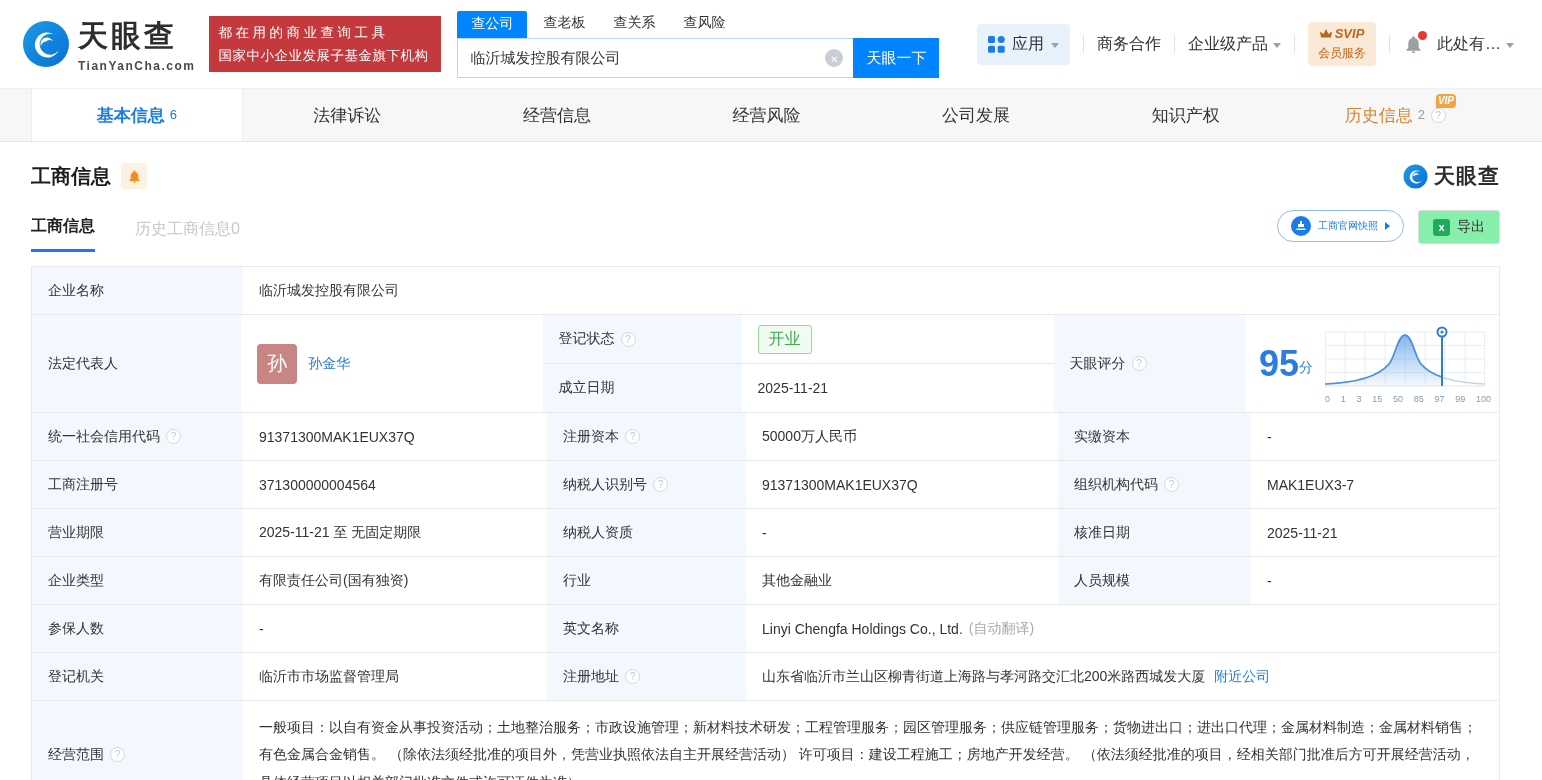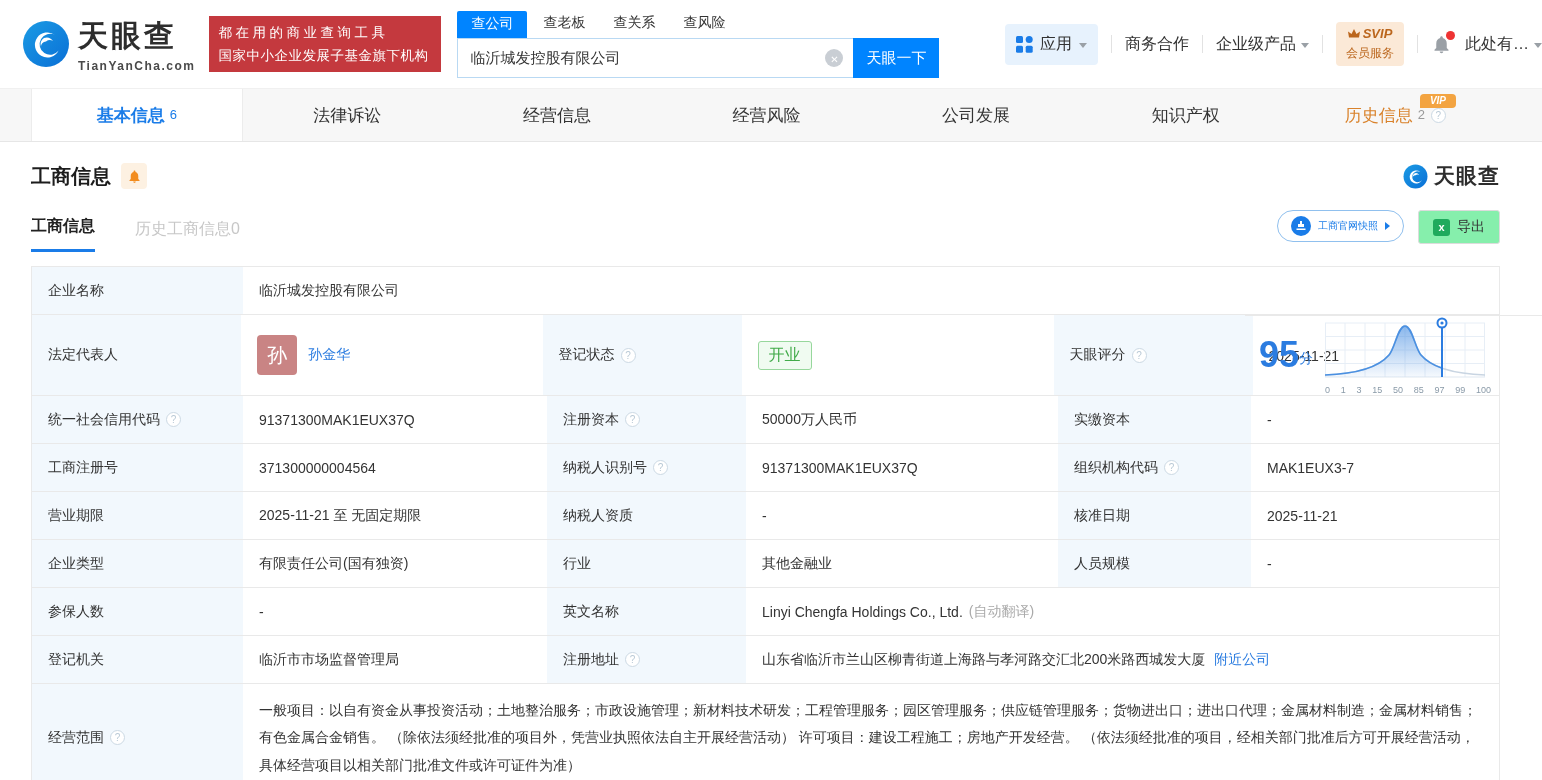--- a/index.html
+++ b/index.html
@@ -24,21 +24,21 @@
   .s-box { position:relative; }
   .s-input { width:396px; height:40px; border:1px solid #b9d9f3; border-right:none;
     padding:0 36px 0 12px; font-size:15px; color:#333; outline:none;
     font-family:"Liberation Sans","DejaVu Sans",sans-serif; }
   .s-clear { position:absolute; right:10px; top:11px; width:18px; height:18px; border-radius:50%;
     background:#c9ced4; color:#fff; text-align:center; line-height:18px; cursor:pointer; }
   .s-clear::after { content:"✕"; font-size:10px; }
   .s-btn { width:86px; height:40px; background:#0084ff; color:#fff; border:none; font-size:15px;
     cursor:pointer; font-family:"Liberation Sans","DejaVu Sans",sans-serif; }
 
-  .hdr-r { margin-left:auto; display:flex; align-items:center; gap:13px; font-size:16px; }
+  .hdr-r { margin-left:auto; display:flex; align-items:center; gap:13px; padding-right:28px; font-size:16px; }
   .apps { display:flex; align-items:center; gap:7px; background:#e7f2fd; border-radius:4px;
     padding:10px 11px; cursor:pointer; }
   .vdiv { width:1px; height:18px; background:#e2e2e2; }
   .hitem { display:flex; align-items:center; gap:5px; cursor:pointer; white-space:nowrap; }
   .caret { width:0; height:0; border-left:4.5px solid transparent; border-right:4.5px solid transparent;
     border-top:5px solid #9aa0a6; margin-top:2px; }
   .svip { background:#fbe9d7; border-radius:4px; padding:4px 10px; text-align:center;
     color:#bb661d; line-height:1.25; cursor:pointer; }
   .svip .l1 { font-size:13px; font-weight:bold; font-style:italic; display:flex; align-items:center; gap:3px; justify-content:center; }
   .svip .l2 { font-size:12px; }
@@ -48,21 +48,21 @@
   
   .nav { height:54px; background:#f7f7f7; border-top:1px solid #f0f0f0; border-bottom:1px solid #e6e6e6;
     display:flex; padding:0 42px 0 31px; }
   .nav-tab { flex:1; display:flex; align-items:center; justify-content:center; font-size:17px;
     color:#333; cursor:pointer; position:relative; }
   .nav-tab.active { background:#fff; color:#1a7ce8; font-weight:bold;
     border-left:1px solid #ececec; border-right:1px solid #ececec; }
   .nav-cnt { font-size:13px; color:#1a7ce8; margin-left:5px; font-weight:normal; position:relative; top:-1px; }
   .nav-tab.history { color:#d9822b; }
   .vip-tag { position:absolute; top:5px; right:44px; background:#f3a441; color:#fff; font-size:10px;
-    font-weight:bold; font-style:italic; padding:1px 10px 2px; border-radius:4px 4px 4px 0; }
+    font-weight:bold; font-style:italic; padding:1px 2px 2px; border-radius:4px 4px 4px 0; }
   .nav-cnt.gray { color:#999; }
   .q { display:inline-block; width:15px; height:15px; border-radius:50%; border:1px solid #ccd9e4;
     color:#b9c9d6; font-size:10px; line-height:14px; text-align:center; margin-left:6px; background:#fff; }
   .q::after { content:"?"; }
 
   
   .sec-head { display:flex; align-items:center; padding:20px 42px 0 31px; }
   .sec-title { font-size:20px; font-weight:bold; color:#1c1c1c; }
   .sec-bell { width:26px; height:26px; background:#fdf1e2; border-radius:4px; margin-left:10px;
     display:flex; align-items:center; justify-content:center; cursor:pointer; }
@@ -85,21 +85,21 @@
   .xls::after { content:"x"; }
 
   
   .tbl { margin:14px 42px 0 31px; border:1px solid #e9e9e9; font-size:14px; }
   .t-row { display:flex; }
   .t-row + .t-row { border-top:1px solid #e9e9e9; }
   .cell { padding:0 16px; display:flex; align-items:center; min-height:47px; }
   .lbl { background:#f2f8fd; color:#333; }
   .c1{width:211px;} .c2{width:304px;} .c3{width:199px;} .c4{width:312px;} .c5{width:193px;} .c6{flex:1;}
   .span-rest { flex:1; }
-  .mid2 { width:511px; display:flex; }
+  .mid2 { width:511px; display:flex; flex-direction:column; }
   .mid2 .half { display:flex; min-height:48px; }
   .mid2 .half + .half { border-top:1px solid #e9e9e9; }
   .mid2 .half .cell { min-height:48px; }
   .avatar { width:40px; height:40px; border-radius:4px; background:#c98484; color:#fff; font-size:20px;
     display:flex; align-items:center; justify-content:center; margin-right:11px; }
   a.lnk { color:#2b7ce0; text-decoration:none; cursor:pointer; }
   .badge-green { border:1px solid #97d79c; background:#f0fbf1; color:#42ab4a; border-radius:3px;
     padding:3px 10px; font-size:16px; }
   .score-cell { display:flex; align-items:center; gap:12px; padding:0 8px 0 14px; }
   .score-num { font-size:36px; font-weight:bold; color:#2b7ce0; }

